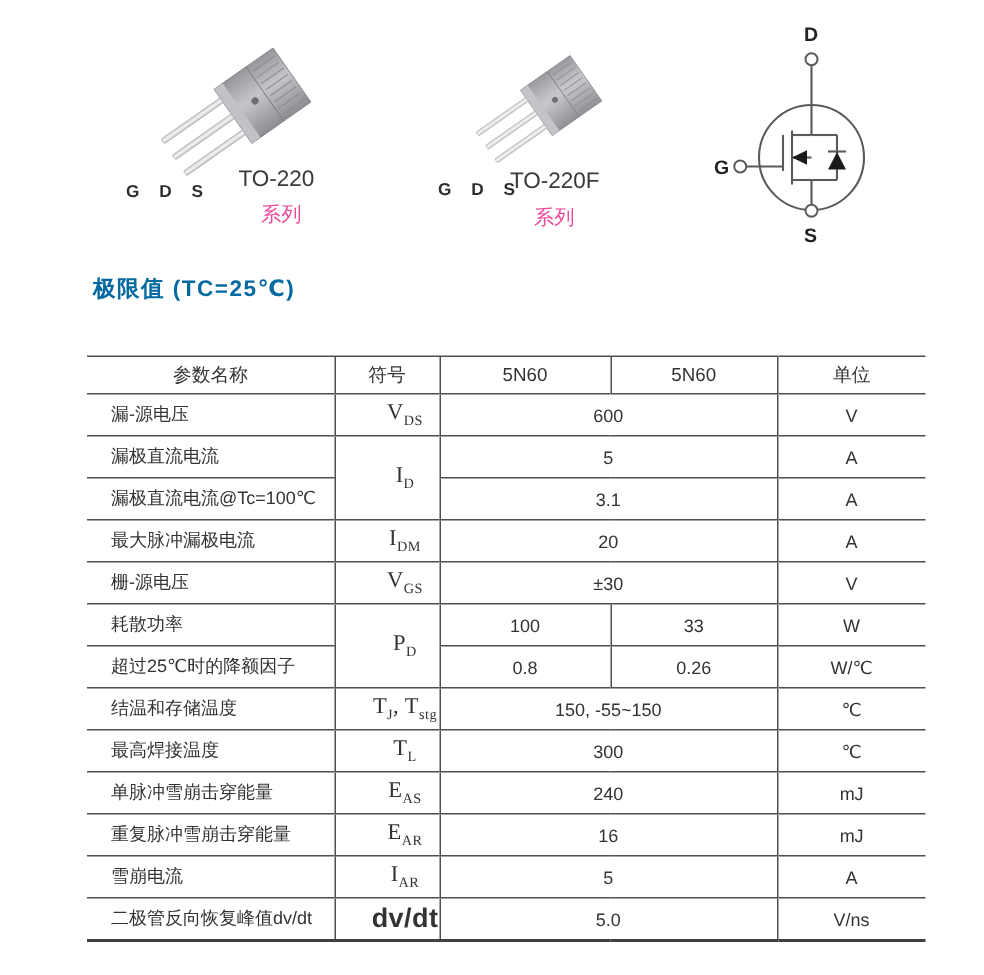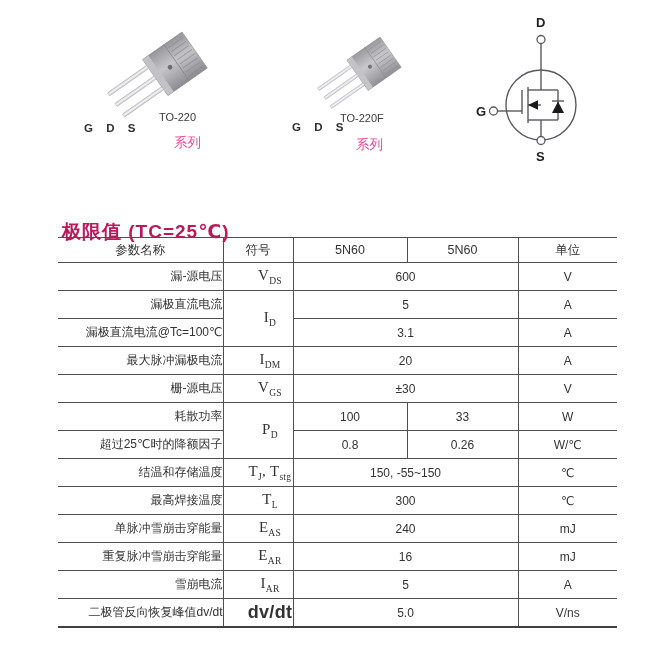--- a/index.html
+++ b/index.html
@@ -1,32 +1,32 @@
 <!DOCTYPE html>
 <html><head>
 <meta charset="utf-8">
 <style>
   html,body{margin:0;padding:0;background:#fff;}
   .page{position:relative;width:656px;height:650px;background:#ffffff;overflow:hidden;
         font-family:"Liberation Sans","DejaVu Sans",sans-serif;color:#333;}
   .abs{position:absolute;}
   
   .pins{font-size:11.5px;font-weight:700;letter-spacing:5px;color:#2e2e2e;}
-  .pkgname{font-size:11px;color:#3a3a3a;}
+  .pkgname{font-size:15px;color:#3a3a3a;}
   .series{font-size:13.5px;color:#ec4899;}
   
-  .title{font-size:19px;font-weight:600;color:#be185d;letter-spacing:1px;margin-top:36px;}
+  .title{font-size:15px;font-weight:600;color:#0369a1;letter-spacing:1px;}
   
   table.ratings{position:absolute;left:58px;top:237px;width:559px;border-collapse:collapse;table-layout:fixed;}
   .ratings th,.ratings td{border-top:1px solid #4f4f4f;padding:0;height:27px;font-size:12px;
         text-align:center;vertical-align:middle;color:#333;font-weight:400;}
   .ratings th{height:24px;font-size:12.5px;}
   .ratings th+th, .ratings td+td{border-left:1px solid #4f4f4f;}
   .ratings tbody tr:last-child td{border-bottom:2px solid #404040;}
-  .ratings td.param{text-align:right;padding-left:16px;}
+  .ratings td.param{text-align:left;padding-left:16px;}
   .ratings td.sym{font-family:"Liberation Serif","DejaVu Serif",serif;font-size:15px;letter-spacing:0.3px;padding-left:24px;}
   .ratings td.sym sub{font-size:9.5px;}
   .ratings td.sym-sans{font-family:"Liberation Sans",sans-serif;font-weight:700;font-size:18px;}
   svg text{font-family:"Liberation Sans","DejaVu Sans",sans-serif;}
 </style>
 </head>
 <body>
 
 <div class="page">
 

